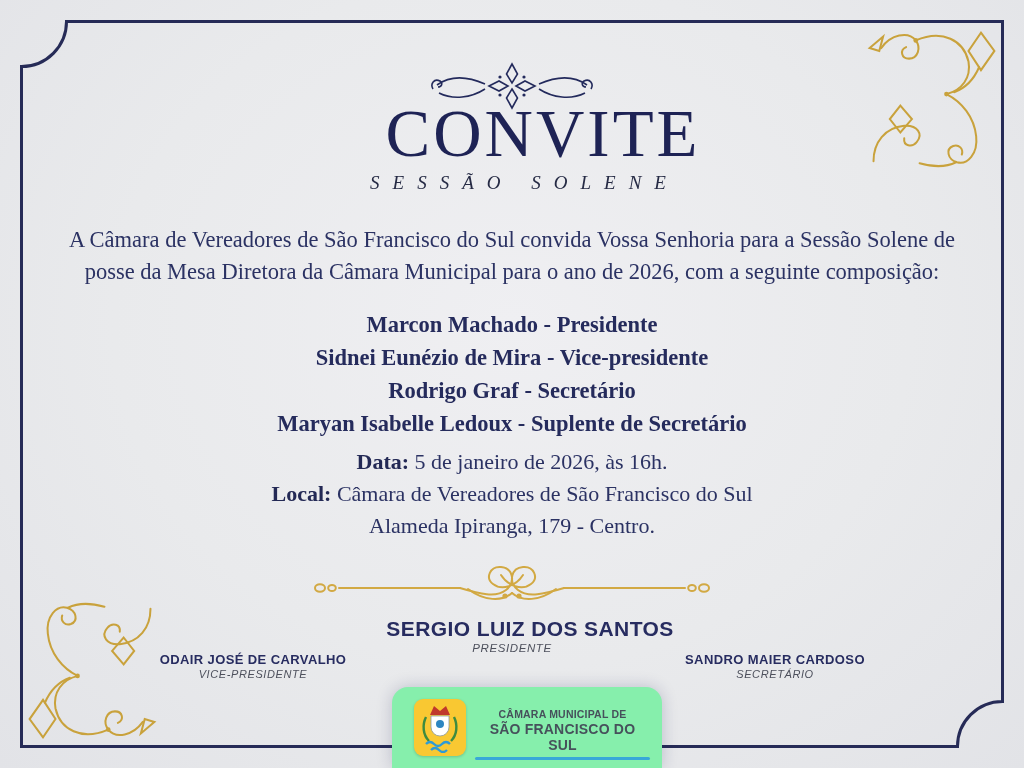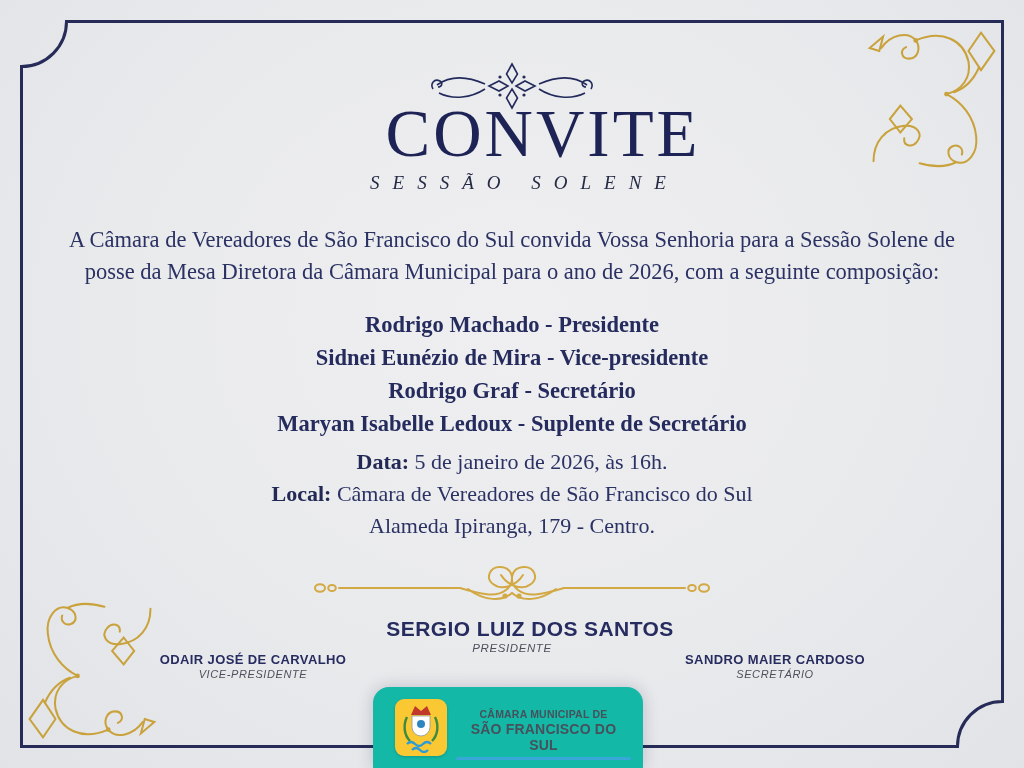--- a/index.html
+++ b/index.html
@@ -51,21 +51,21 @@
   #sig-president{top:617px;left:0;width:1024px;}
   #sig-president .name{font-size:21px;padding-left:36px;}
   #sig-president .role{font-size:11.5px;}
   #sig-vice{top:652px;left:103px;width:300px;}
   #sig-secretary{top:652px;left:625px;width:300px;}
   #sig-vice .name,#sig-secretary .name{font-size:13px;}
   #sig-vice .role,#sig-secretary .role{font-size:11px;}
 
   
   #logo-card{
-    left:373px;top:687px;width:270px;height:81px;background:#14b8a6;
+    left:392px;top:687px;width:270px;height:81px;background:#86efac;
     border-radius:16px 16px 0 0;box-shadow:0 0 16px rgba(30,35,85,.22);
     display:flex;align-items:flex-start;padding:12px 12px 0 22px;box-sizing:border-box;
   }
   #crest-box{
     width:52px;height:57px;border-radius:9px;background:#f9c832;flex:0 0 auto;
     display:flex;align-items:center;justify-content:center;
     box-shadow:0 1px 3px rgba(0,0,0,.18);
   }
   #logo-text{
     margin-left:9px;width:178px;text-align:center;
@@ -140,21 +140,21 @@
 
 <div class="abs center-col title">CONVITE</div>
 <div class="abs center-col subtitle">SESSÃO SOLENE</div>
 
 <div class="abs intro">
   <div>A Câmara de Vereadores de São Francisco do Sul convida Vossa Senhoria para a Sessão Solene de</div>
   <div>posse da Mesa Diretora da Câmara Municipal para o ano de 2026, com a seguinte composição:</div>
 </div>
 
 <div class="abs center-col board">
-  <div>Rodrigo Machado - Presidente</div>
+  <div>Marcon Machado - Presidente</div>
   <div>Sidnei Eunézio de Mira - Vice-presidente</div>
   <div>Rodrigo Graf - Secretário</div>
   <div>Maryan Isabelle Ledoux - Suplente de Secretário</div>
 </div>
 
 <div class="abs center-col details">
   <div>
     <b>Data:</b>
     <span>5 de janeiro de 2026, às 16h.</span>
   </div>

